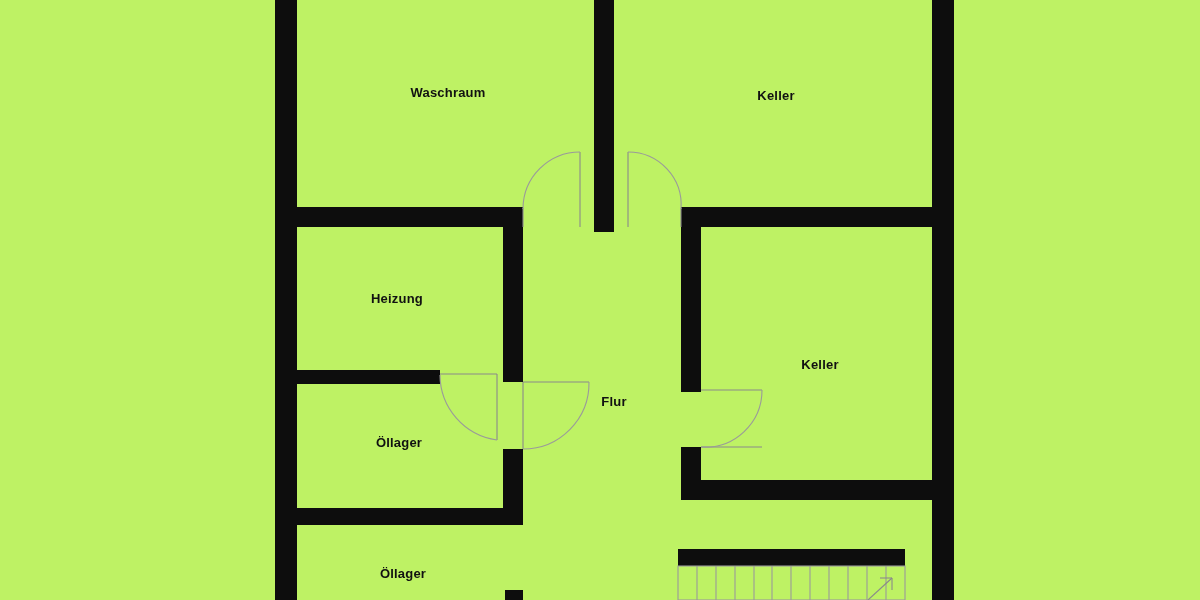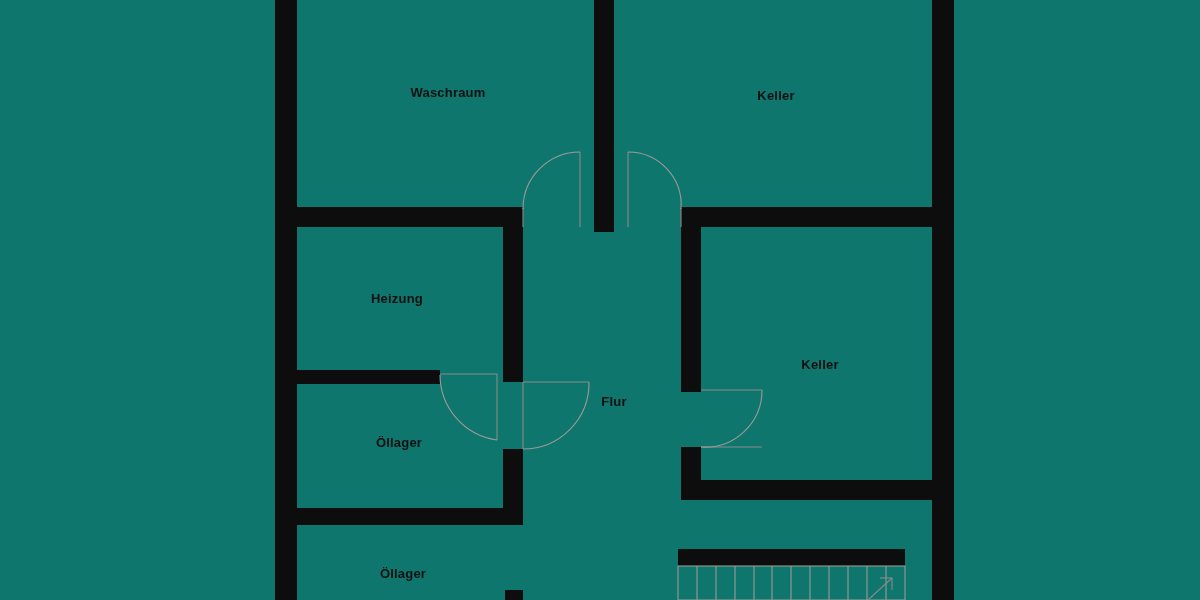--- a/index.html
+++ b/index.html
@@ -10,21 +10,21 @@
   body {
     width: 1200px;
     height: 600px;
     overflow: hidden;
     font-family: "Liberation Sans", sans-serif;
   }
   #floorplan-root {
     position: relative;
     width: 1200px;
     height: 600px;
-    background: #0f766e;
+    background: #bef264;
   }
   svg.plan {
     display: block;
     width: 1200px;
     height: 600px;
   }
   .wall { fill: #0d0d0d; }
   .door-line {
     fill: none;
     stroke: #8a8a8a;

